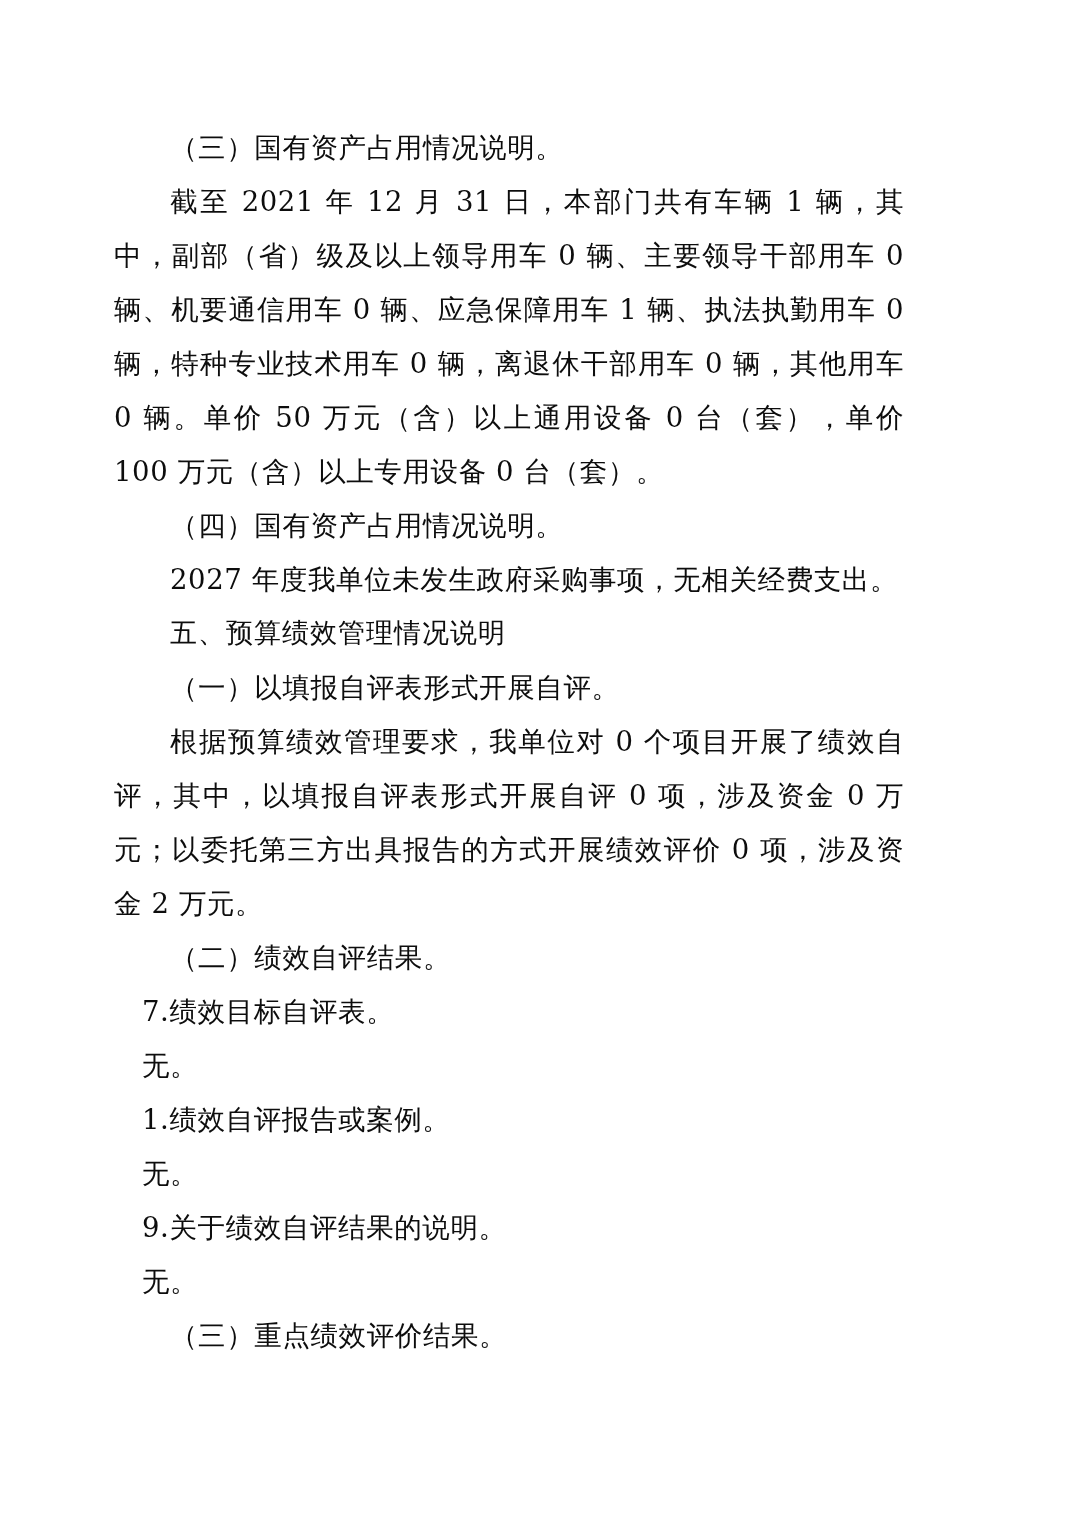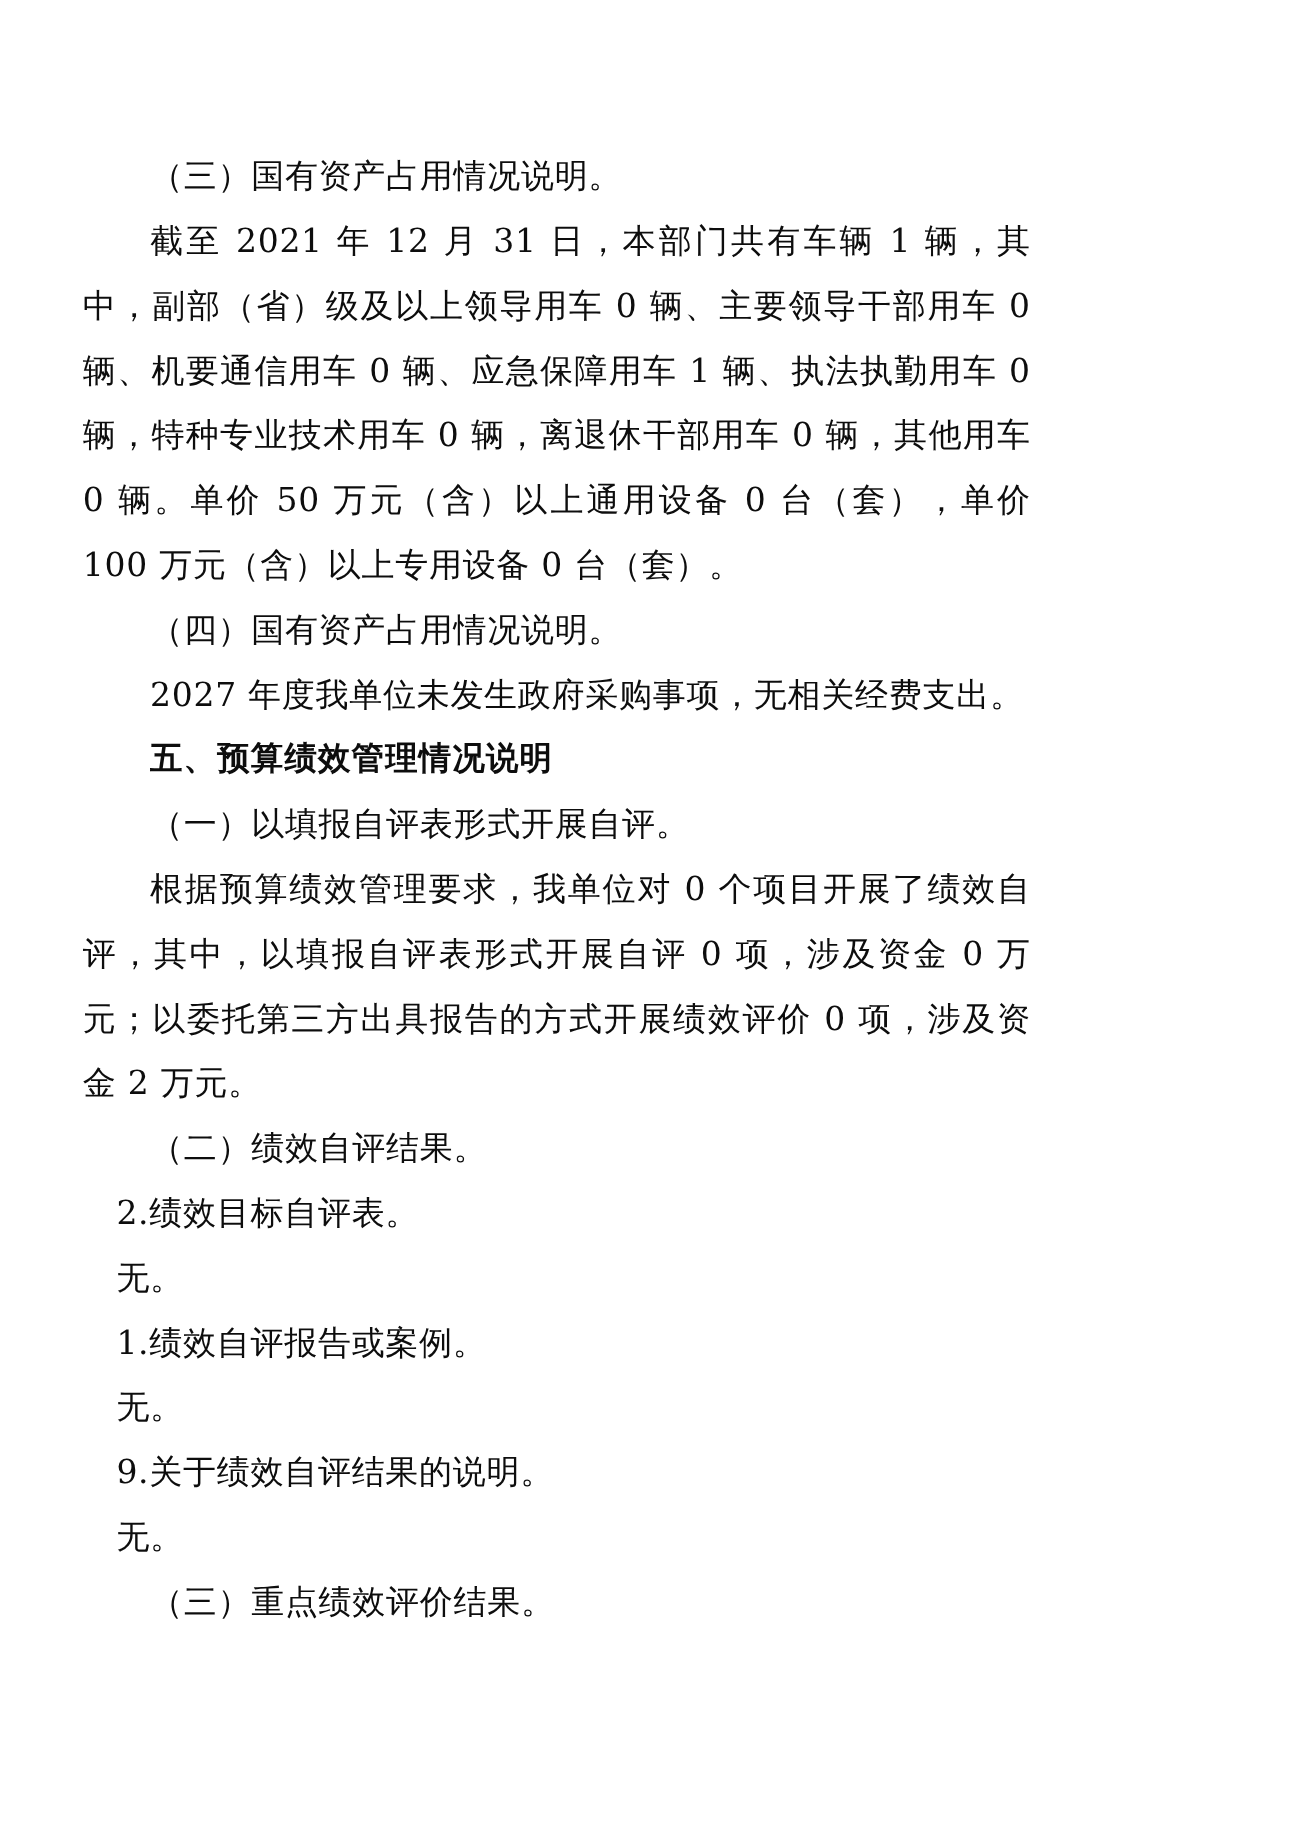--- a/index.html
+++ b/index.html
@@ -12,38 +12,38 @@
     height: 1520px;
     font-family: "DejaVu Serif", "Liberation Serif", serif;
     color: #0d0d0d;
     position: relative;
     overflow: hidden;
   }
   .page {
     box-sizing: border-box;
     width: 1074px;
     height: 1520px;
-    padding: 120px 118px 60px 69px;
+    padding: 120px 118px 60px 114px;
   }
   .doc-body {
     width: 790px;
   }
   p {
     margin: 0;
     font-size: 27.5px;
     line-height: 54px;
     letter-spacing: 0.6px;
     text-align: justify;
     text-justify: inter-ideograph;
   }
   .indent {
     text-indent: 56px;
   }
   .heading {
-    font-weight: bold;
+    font-weight: normal;
     font-family: "DejaVu Sans", "Liberation Sans", sans-serif;
     font-size: 27px;
     letter-spacing: 1px;
     text-indent: 56px;
   }
   .sub-item {
     text-indent: 28px;
   }
 </style>
 </head>
@@ -61,21 +61,21 @@
     <p class="indent">2027 年度我单位未发生政府采购事项，无相关经费支出。</p>
 
     <p class="heading">五、预算绩效管理情况说明</p>
 
     <p class="indent">（一）以填报自评表形式开展自评。</p>
 
     <p class="indent">根据预算绩效管理要求，我单位对 0 个项目开展了绩效自评，其中，以填报自评表形式开展自评 0 项，涉及资金 0 万元；以委托第三方出具报告的方式开展绩效评价 0 项，涉及资金 2 万元。</p>
 
     <p class="indent">（二）绩效自评结果。</p>
 
-    <p class="sub-item">2.绩效目标自评表。</p>
+    <p class="sub-item">7.绩效目标自评表。</p>
 
     <p class="sub-item">无。</p>
 
     <p class="sub-item">1.绩效自评报告或案例。</p>
 
     <p class="sub-item">无。</p>
 
     <p class="sub-item">9.关于绩效自评结果的说明。</p>
 
     <p class="sub-item">无。</p>

